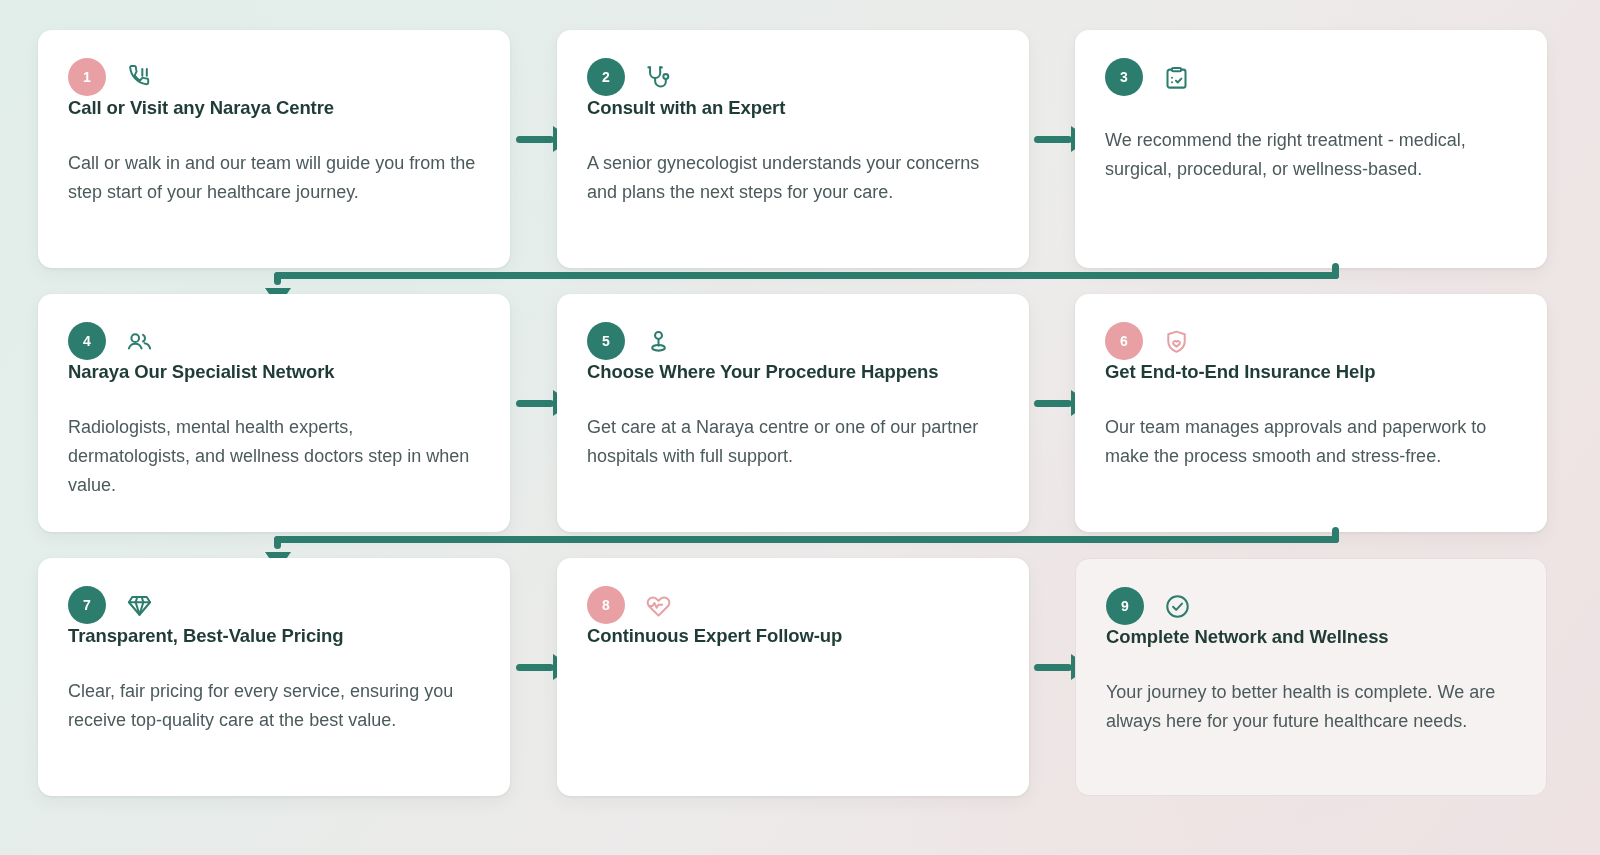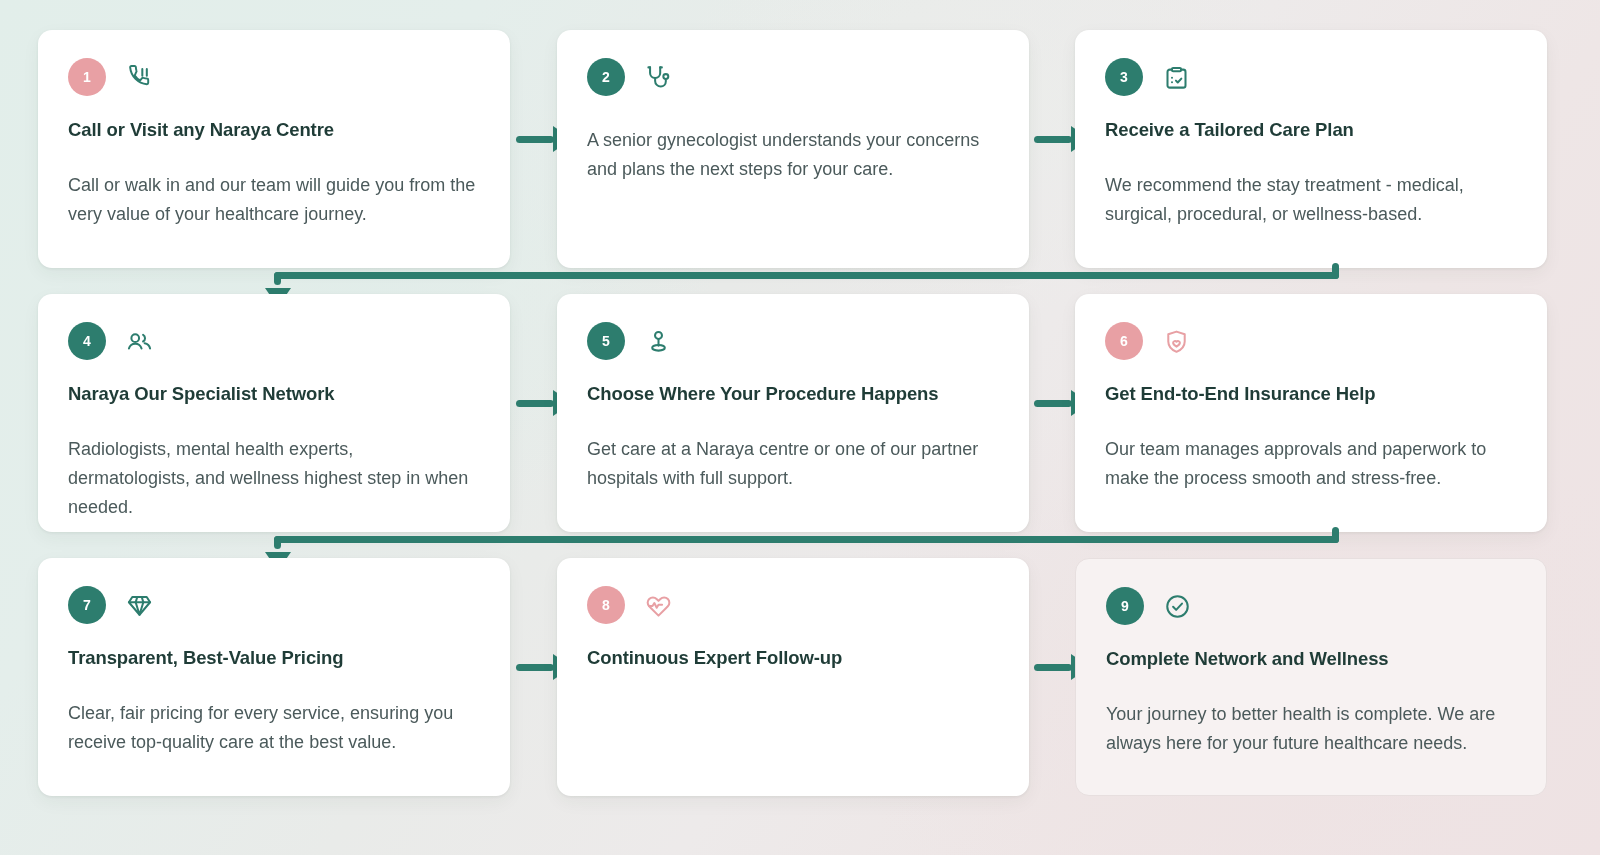--- a/index.html
+++ b/index.html
@@ -80,21 +80,20 @@
     width: 30px;
     height: 30px;
     display: flex;
     align-items: center;
     justify-content: center;
     flex: 0 0 auto;
   }
   .card-icon svg { display: block; }
 
   .card-title {
-    margin-top: 22px;
     font-size: 18.5px;
     font-weight: 700;
     color: #1f3c37;
     letter-spacing: -0.1px;
     line-height: 1.25;
   }
 
   .card-desc {
     margin-top: 30px;
     font-size: 18px;
@@ -177,41 +176,42 @@
       <div class="badge rose">1</div>
       <div class="card-icon">
         <svg width="27" height="27" viewBox="0 0 24 24" fill="none" stroke="#2d7d6e" stroke-width="1.8" stroke-linecap="round" stroke-linejoin="round">
           <path d="M14.5 10.5V4.5"></path>
             <path d="M18.5 10.5V4.5"></path>
           <path d="M11.8 13.9a13 13 0 0 0 5 4.6l1.7-2a1.2 1.2 0 0 1 1.3-.3c1 .34 2.1.54 3.2.55v-.05a1.2 1.2 0 0 1 1.2 1.2v2.9A1.2 1.2 0 0 1 23 22a17 17 0 0 1-15.5-15.5 1.2 1.2 0 0 1 1.2-1.3h2.9a1.2 1.2 0 0 1 1.2 1.2c0 1.1.2 2.2.55 3.2a1.2 1.2 0 0 1-.3 1.3z" transform="translate(-3.5,-3.2) scale(0.96)"></path>
         </svg>
       </div>
     </div>
     <div class="card-title">Call or Visit any Naraya Centre</div>
-    <div class="card-desc">Call or walk in and our team will guide you from the very value of your healthcare journey.</div>
+    <div class="card-desc">Call or walk in and our team will guide you from the step start of your healthcare journey.</div>
   </div>
 
   <div class="h-arrow" style="left:516px; top:126px;">
     <div class="bar"></div>
     <div class="head"></div>
   </div>
 
   <div class="card" style="left:557px; top:30px; width:472px; height:238px;">
     <div class="card-head">
       <div class="badge teal">2</div>
       <div class="card-icon">
         <svg width="27" height="27" viewBox="0 0 24 24" fill="none" stroke="#2d7d6e" stroke-width="1.8" stroke-linecap="round" stroke-linejoin="round">
           <path d="M4.5 3v5a4.5 4.5 0 0 0 9 0V3"></path>
           <path d="M4.5 3H3"></path>
             <path d="M13.5 3H15"></path>
           <path d="M9 12.5v2.5a5 5 0 0 0 5 5 4.5 4.5 0 0 0 4.5-4.5v-1.2"></path>
           <circle cx="18.5" cy="11.2" r="2.2"></circle>
         </svg>
       </div>
     </div>
+    <div class="card-title">Consult with an Expert</div>
     <div class="card-desc">A senior gynecologist understands your concerns and plans the next steps for your care.</div>
   </div>
 
   <div class="h-arrow" style="left:1034px; top:126px;">
     <div class="bar"></div>
     <div class="head"></div>
   </div>
 
   <div class="card" style="left:1075px; top:30px; width:472px; height:238px;">
     <div class="card-head">
@@ -219,22 +219,21 @@
       <div class="card-icon">
         <svg width="27" height="27" viewBox="0 0 24 24" fill="none" stroke="#2d7d6e" stroke-width="1.8" stroke-linecap="round" stroke-linejoin="round">
           <path d="M9 3.5h6a1 1 0 0 1 1 1v1a1 1 0 0 1-1 1H9a1 1 0 0 1-1-1v-1a1 1 0 0 1 1-1z"></path>
           <path d="M16 5h2a2 2 0 0 1 2 2v12a2 2 0 0 1-2 2H6a2 2 0 0 1-2-2V7a2 2 0 0 1 2-2h2"></path>
           <path d="M8 12.2h.01"></path>
             <path d="M8 16.2h.01"></path>
           <path d="M11.5 14.8l1.6 1.6 3.2-3.4"></path>
         </svg>
       </div>
     </div>
-    <div class="card-title">Receive a Tailored Care Plan</div>
-    <div class="card-desc">We recommend the stay treatment - medical, surgical, procedural, or wellness-based.</div>
+    <div class="card-desc">We recommend the right treatment - medical, surgical, procedural, or wellness-based.</div>
   </div>
 
   <div class="wrap-conn" style="left:274px; top:272px; width:1065px; height:40px;">
     <div class="line"></div>
     <div class="stub-right"></div>
     <div class="stub-left"></div>
     <div class="down-head"></div>
   </div>
 
   <div class="card" style="left:38px; top:294px; width:472px; height:238px;">
@@ -243,21 +242,21 @@
       <div class="card-icon">
         <svg width="27" height="27" viewBox="0 0 24 24" fill="none" stroke="#2d7d6e" stroke-width="1.8" stroke-linecap="round" stroke-linejoin="round">
           <circle cx="8.2" cy="9" r="3.4"></circle>
           <path d="M2.6 18.2a5.8 5.8 0 0 1 11.2 0"></path>
           <path d="M15.2 6.1a3.4 3.4 0 0 1 0 5.9"></path>
           <path d="M16.6 13.6a5.8 5.8 0 0 1 4.8 4.6"></path>
         </svg>
       </div>
     </div>
     <div class="card-title">Naraya Our Specialist Network</div>
-    <div class="card-desc">Radiologists, mental health experts, dermatologists, and wellness highest step in when needed.</div>
+    <div class="card-desc">Radiologists, mental health experts, dermatologists, and wellness doctors step in when value.</div>
   </div>
 
   <div class="h-arrow" style="left:516px; top:390px;">
     <div class="bar"></div>
     <div class="head"></div>
   </div>
 
   <div class="card" style="left:557px; top:294px; width:472px; height:238px;">
     <div class="card-head">
       <div class="badge teal">5</div>

